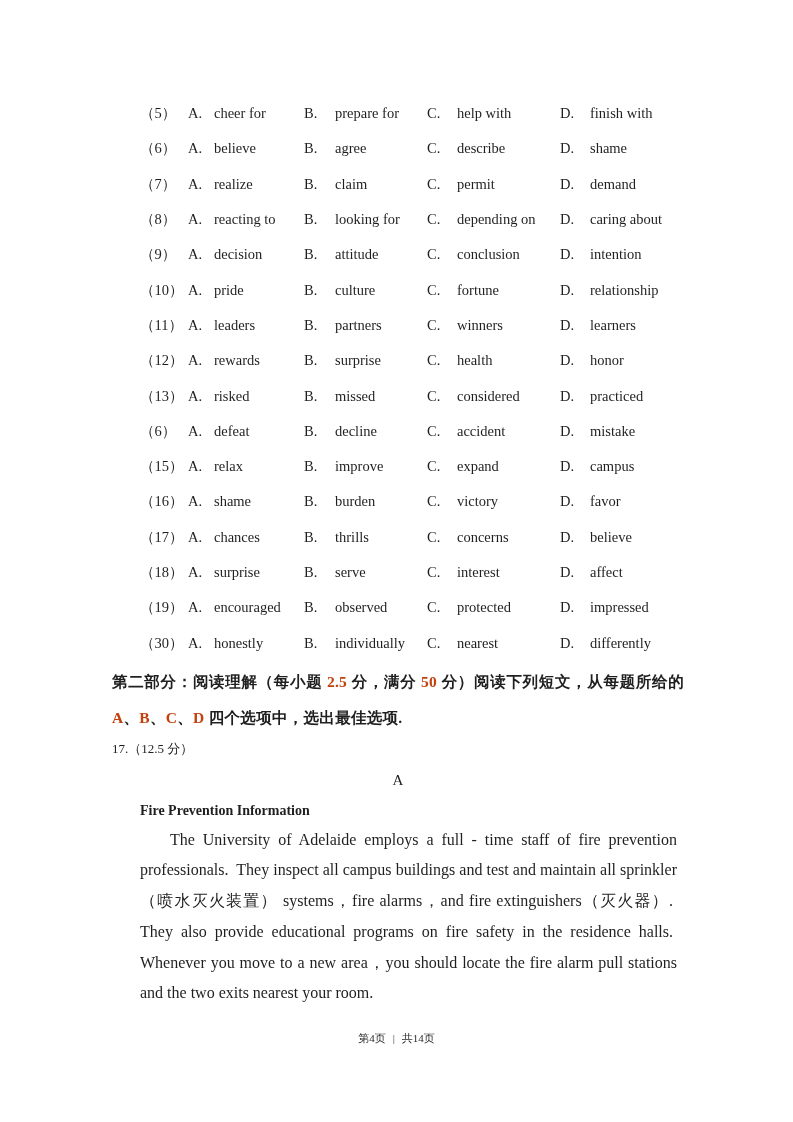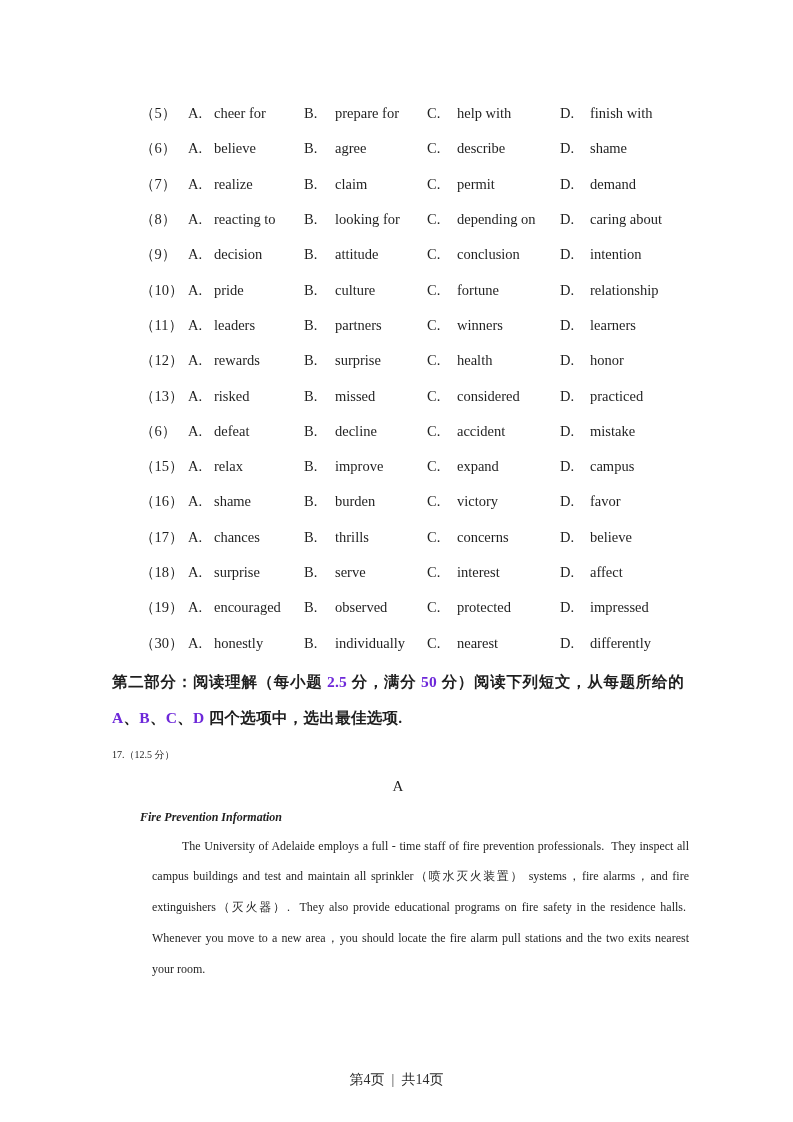--- a/index.html
+++ b/index.html
@@ -37,64 +37,62 @@
   .opt-row .text { white-space: nowrap; }
   
   .sec-header {
     font-weight: bold;
     font-size: 15.5px;
     line-height: 36px;
     margin-top: 3px;
     text-align: justify;
     letter-spacing: 0.3px;
   }
-  .blue { color: #6d28d9; }
+  .blue { color: #c2410c; }
   
   .q17-label {
-    font-size: 10px;
+    font-size: 13px;
     line-height: 22px;
-    margin-top: 8px;
+    margin-top: 2px;
   }
   .passage-label {
     text-align: center;
     font-size: 15px;
     line-height: 22px;
     margin-top: 9px;
   }
   .passage-title {
     font-weight: bold;
-    font-size: 12px;
+    font-size: 14px;
     line-height: 22px;
     margin: 9px 0 0 28px;
-    font-style: italic;
   }
   .passage {
-    margin: 3px 0 0 40px;
+    margin: 3px 0 0 28px;
     width: 537px;
-    font-size: 12px;
+    font-size: 16px;
     line-height: 30.7px;
     text-align: justify;
     text-indent: 30px;
   }
   .passage-sub {
     font-weight: bold;
     font-size: 15px;
     line-height: 30.7px;
     margin: 0 0 0 28px;
   }
   
   .footer {
     position: absolute;
     top: 1031px;
     left: 0;
     width: 793px;
     text-align: center;
-    font-size: 14px;
+    font-size: 11px;
     color: #2b2b2b;
-    margin-top: 40px;
   }
   .footer .sep { margin: 0 7px; color: #444; }
 </style>
 </head>
 <body>
 
 <div class="doc">
 
   <div class="opt-table">
 

